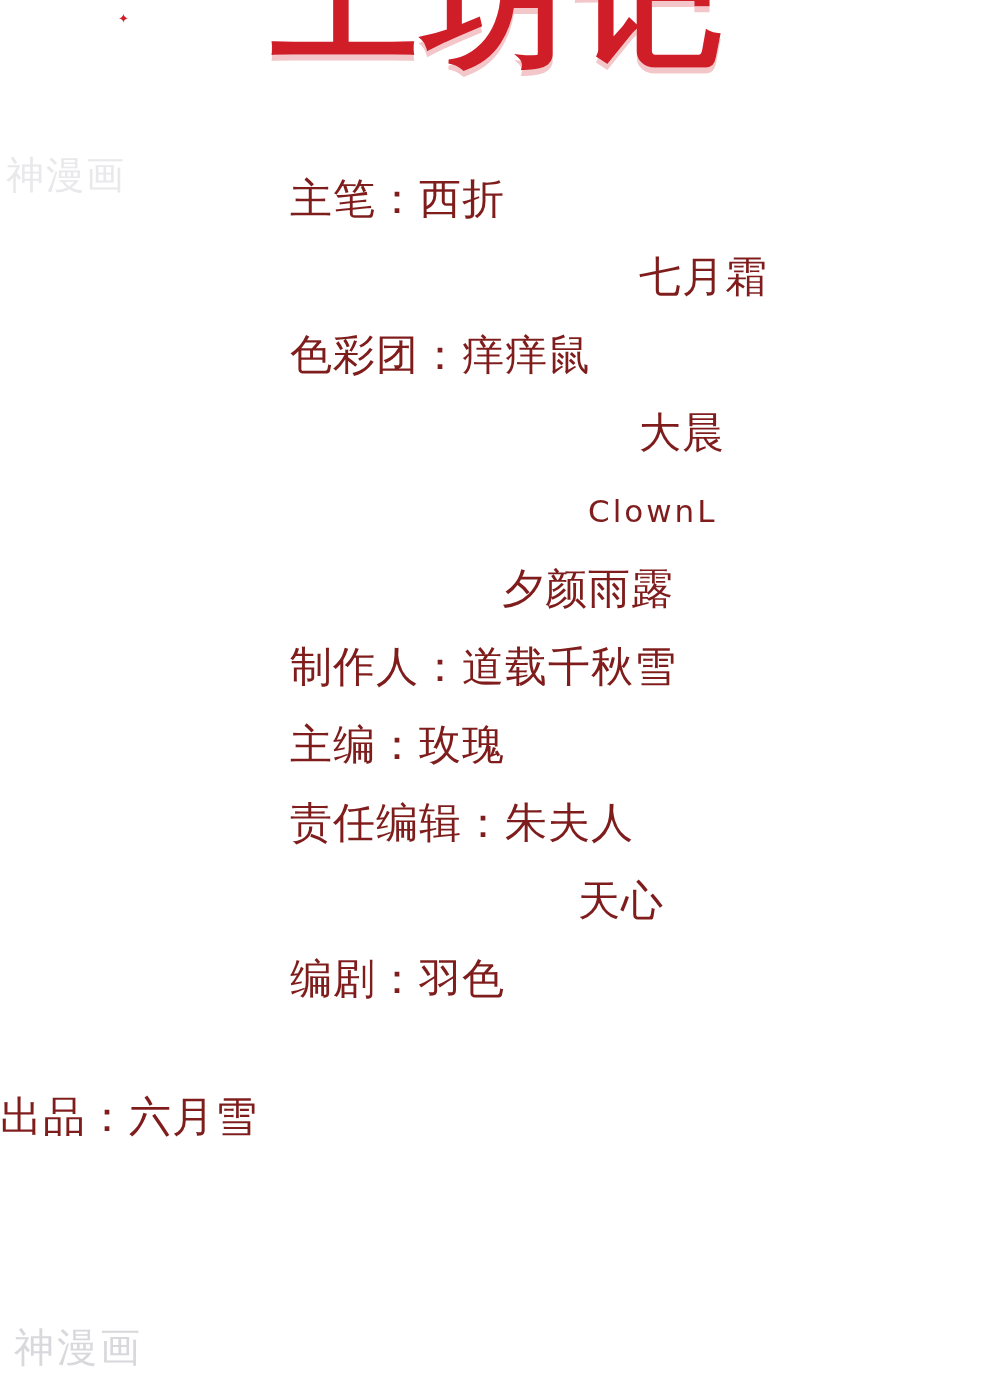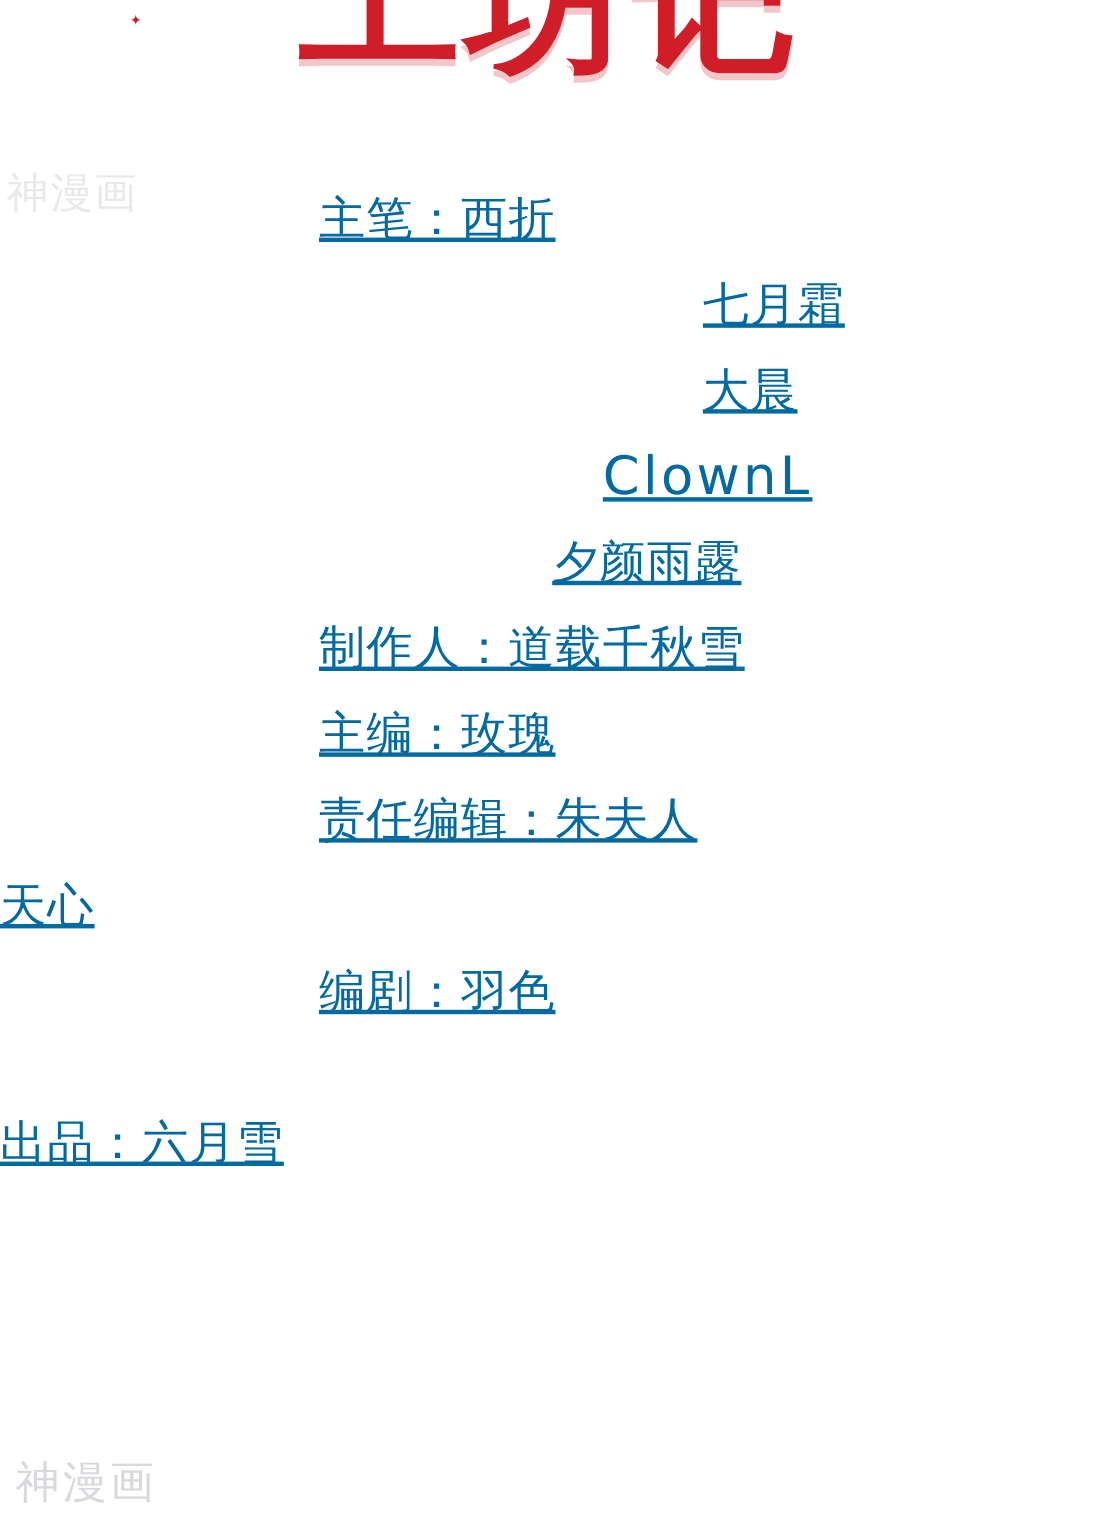--- a/index.html
+++ b/index.html
@@ -70,35 +70,35 @@
   .credits {
     position: absolute;
     top: 160px;
     left: 0;
     width: 1000px;
   }
   .credit-line {
     font-family: "DejaVu Sans", sans-serif;
     font-size: 42px;
     line-height: 78px;
-    color: #0369a1;
+    color: #7f1d1d;
     white-space: pre;
     letter-spacing: 1px;
-    text-decoration: underline;
   }
   .credit-line.indent-0 { padding-left: 290px; }
   .credit-line.indent-1 { padding-left: 600px; margin-left: 39px; }
   .credit-line.indent-2 { padding-left: 598px; }
   .credit-line.indent-3 { padding-left: 548px; }
   .credit-line.indent-4 { padding-left: 502px; }
-  .credit-line.indent-5 { }
+  .credit-line.indent-5 { padding-left: 578px; }
   .credit-line.latin {
     font-family: "DejaVu Sans", sans-serif;
-    font-size: 48px;
+    font-size: 31px;
     letter-spacing: 3px;
+    margin-left: 40px;
   }
   .credit-gap {
     height: 60px;
   }
   .credit-line.producer { }
 
   
   .wm-left {
     position: absolute;
     top: 150px;
@@ -126,20 +126,21 @@
 <div class="title-banner">
   <div class="title-pink-shadow">工坊记</div>
   <div class="title-text">工坊记</div>
 
   <span class="sparkle s3">✦</span>
 </div>
 
 <div class="credits">
   <div class="credit-line indent-0">主笔：西折</div>
   <div class="credit-line indent-1">七月霜</div>
+  <div class="credit-line indent-0">色彩团：痒痒鼠</div>
   <div class="credit-line indent-1">大晨</div>
   <div class="credit-line indent-3 latin">ClownL</div>
   <div class="credit-line indent-4">夕颜雨露</div>
   <div class="credit-line indent-0">制作人：道载千秋雪</div>
   <div class="credit-line indent-0">主编：玫瑰</div>
   <div class="credit-line indent-0">责任编辑：朱夫人</div>
   <div class="credit-line indent-5">天心</div>
   <div class="credit-line indent-0">编剧：羽色</div>
   <div class="credit-gap"></div>
   <div class="credit-line producer">出品：六月雪</div>

